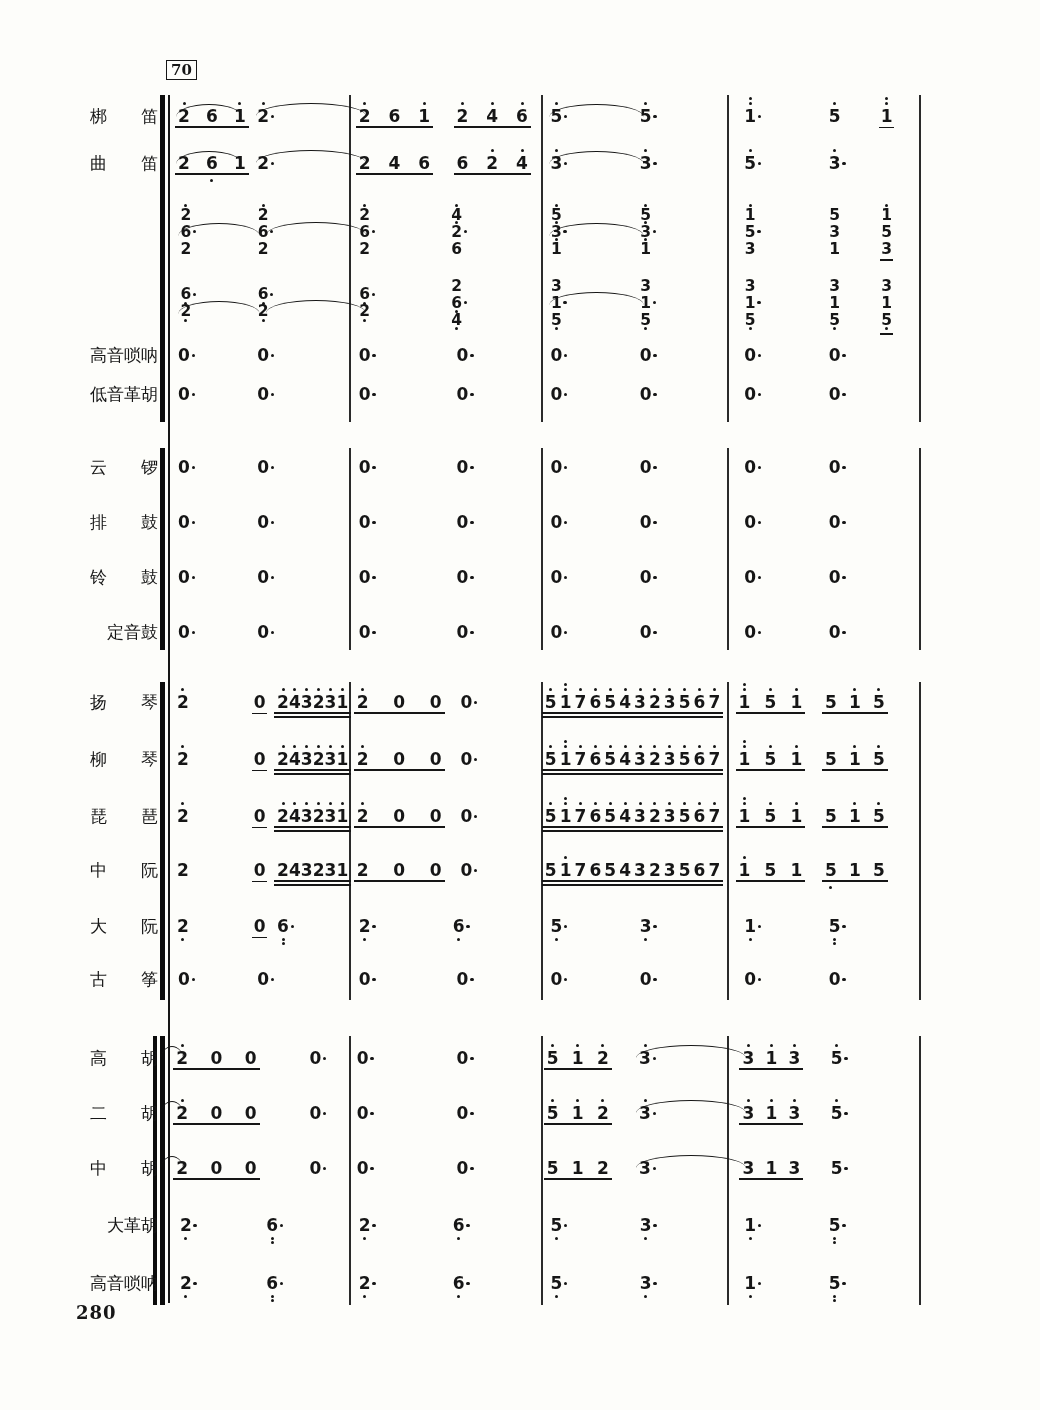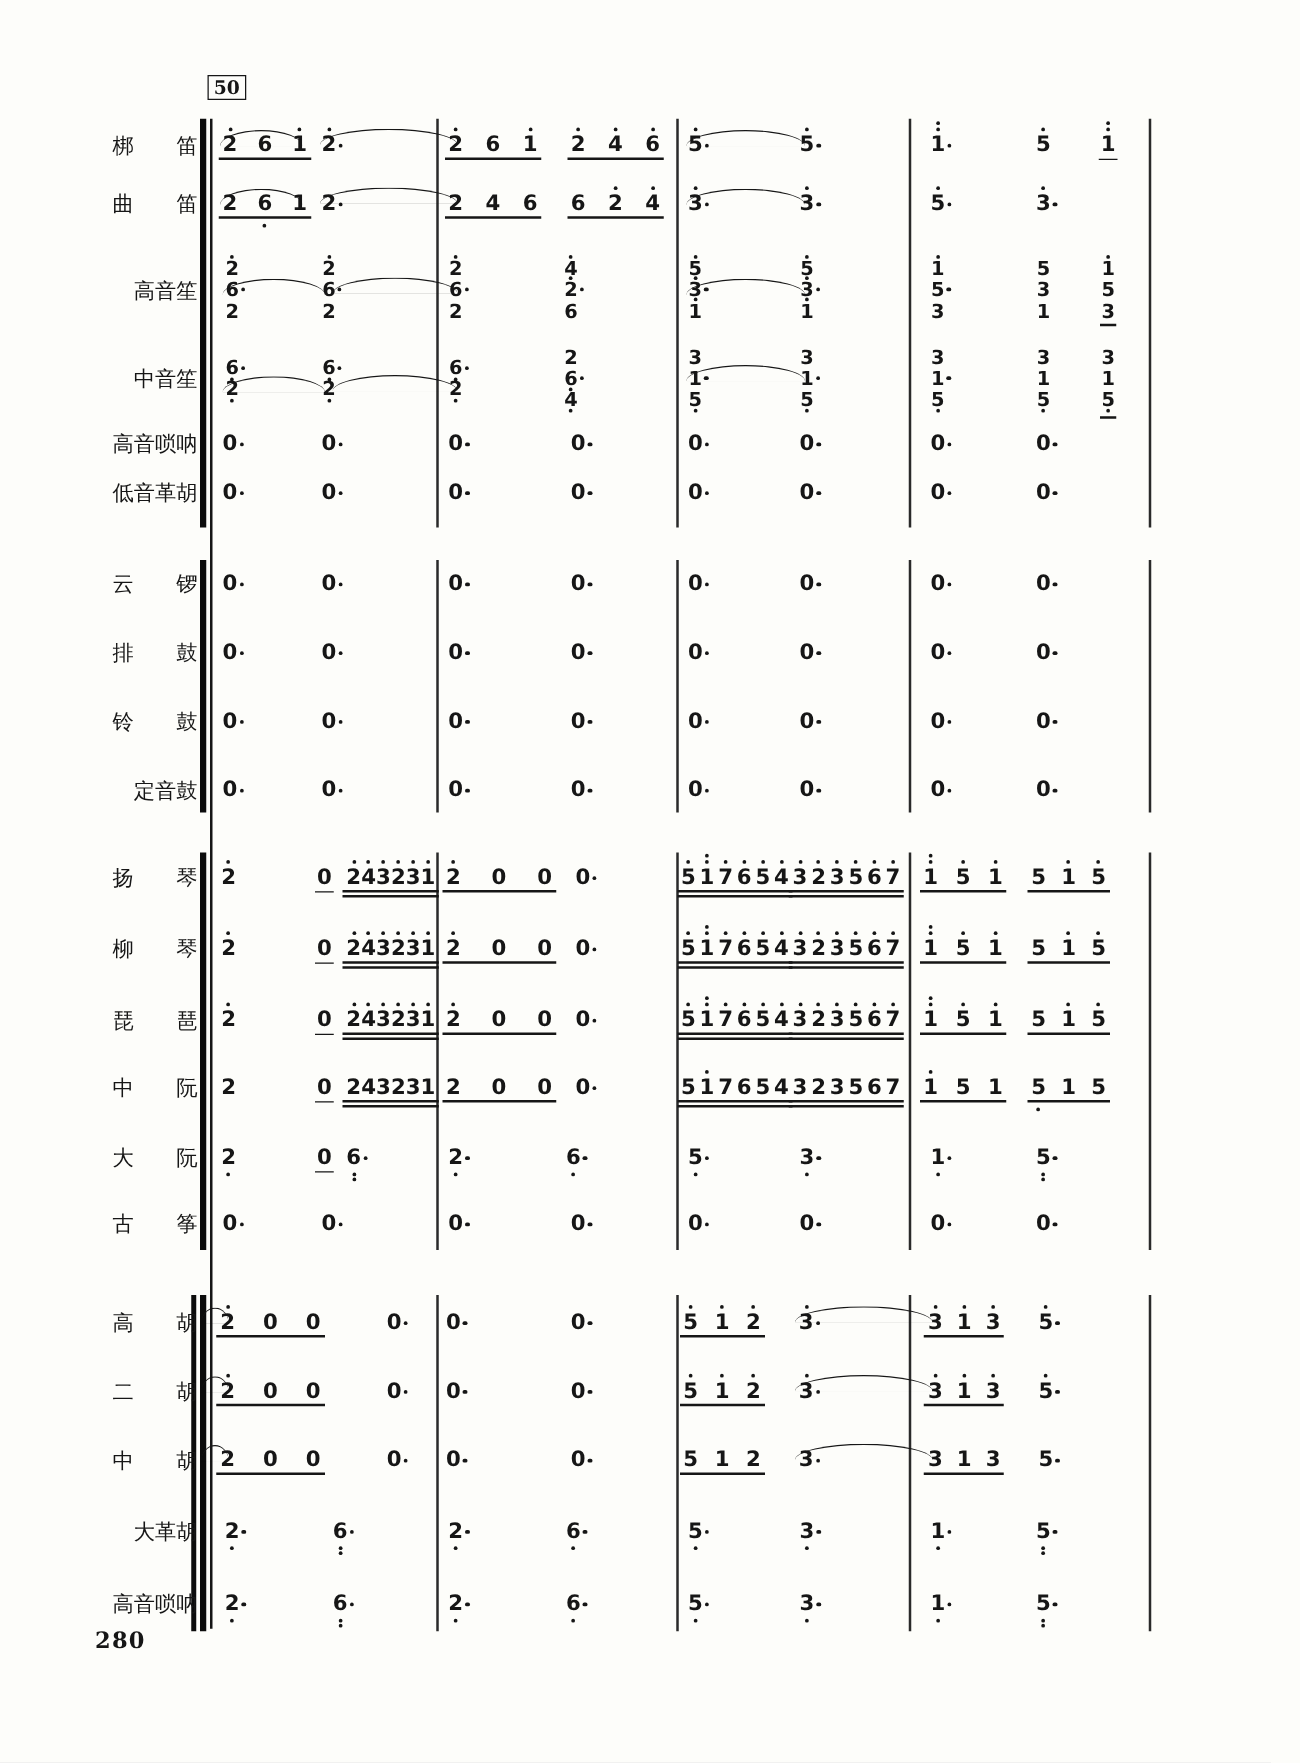--- a/index.html
+++ b/index.html
@@ -11,21 +11,21 @@
   .pageno{position:absolute;left:76px;top:1302px;font:bold 18px "DejaVu Serif",serif;letter-spacing:1px;}
   .lbl{position:absolute;display:flex;align-items:center;justify-content:flex-end;
        font-family:"DejaVu Serif",serif;font-size:17px;}
   .lbl .spread{width:68px;display:flex;justify-content:space-between;}
   .note-digit{font-weight:bold;}
 </style>
 </head>
 <body>
 
 <div class="page">
-  <div class="rehearsal">50</div>
+  <div class="rehearsal">70</div>
   <div id="score" style="position:absolute;left:0;top:0;width:1040px;height:1410px;">
       <div style="position: absolute; left: 168px; top: 95px; width: 1.6px; height: 1208px; background: rgb(22, 22, 22);"></div>
       <div style="position: absolute; left: 160px; top: 95px; width: 5px; height: 327px; background: rgb(12, 12, 12);"></div>
       <div style="position: absolute; left: 349.3px; top: 95px; width: 1.4px; height: 327px; background: rgb(42, 42, 42);"></div>
       <div style="position: absolute; left: 541.3px; top: 95px; width: 1.4px; height: 327px; background: rgb(42, 42, 42);"></div>
       <div style="position: absolute; left: 727.3px; top: 95px; width: 1.4px; height: 327px; background: rgb(42, 42, 42);"></div>
       <div style="position: absolute; left: 919.3px; top: 95px; width: 1.4px; height: 327px; background: rgb(42, 42, 42);"></div>
       <div class="lbl" style="position: absolute; left: 56px; top: 95px; width: 102px; height: 42px;">
         <div class="spread">
           <span>梆</span>
@@ -166,23 +166,20 @@
         </div>
         <div style="position: absolute; left: 654.76px; top: 12px; width: 20px; height: 18px; text-align: center;">
           <span class="note-digit" style="position: absolute; left: 0px; right: 0px; top: 0px; font-size: 17px; line-height: 18px; color: rgb(22, 22, 22);">3</span>
           <div style="position: absolute; left: 8.5px; top: -5px; width: 3px; height: 3px; background: rgb(22, 22, 22); border-radius: 50%;"></div>
           <div style="position: absolute; left: 17.5px; top: 7.5px; width: 3.5px; height: 3.5px; background: rgb(22, 22, 22); border-radius: 50%;"></div>
         </div>
         <div style="position: absolute; left: 6px; width: 66px; top: 9px; height: 12px; border-top: 1.5px solid rgb(22, 22, 22); border-radius: 50% 50% 0px 0px / 100% 100% 0px 0px;"></div>
         <div style="position: absolute; left: 86px; width: 110px; top: 8px; height: 12px; border-top: 1.5px solid rgb(22, 22, 22); border-radius: 50% 50% 0px 0px / 100% 100% 0px 0px;"></div>
         <div style="position: absolute; left: 379px; width: 95px; top: 9px; height: 12px; border-top: 1.5px solid rgb(22, 22, 22); border-radius: 50% 50% 0px 0px / 100% 100% 0px 0px;"></div>
       </div>
-      <div class="lbl" style="position: absolute; left: 56px; top: 198px; width: 102px; height: 68px;">
-        <span>高音笙</span>
-      </div>
       <div style="position: absolute; left: 170px; top: 198px; width: 750px; height: 68px;">
         <div style="position: absolute; left: 5.8px; top: 8.5px; width: 20px; height: 51px;">
           <div style="position: absolute; left: 0px; top: 0px; width: 20px; height: 17px; text-align: center;">
             <span class="note-digit" style="position: absolute; left: 0px; right: 0px; top: 0px; font-size: 15.5px; line-height: 17px; color: rgb(22, 22, 22);">2</span>
             <div style="position: absolute; left: 8.5px; top: -2.5px; width: 3px; height: 3px; background: rgb(22, 22, 22); border-radius: 50%;"></div>
           </div>
           <div style="position: absolute; left: 0px; top: 17px; width: 20px; height: 17px; text-align: center;">
             <span class="note-digit" style="position: absolute; left: 0px; right: 0px; top: 0px; font-size: 15.5px; line-height: 17px; color: rgb(22, 22, 22);">6</span>
             <div style="position: absolute; left: 17px; top: 6.5px; width: 3.3px; height: 3.3px; background: rgb(22, 22, 22); border-radius: 50%;"></div>
           </div>
@@ -293,23 +290,20 @@
             <span class="note-digit" style="position: absolute; left: 0px; right: 0px; top: 0px; font-size: 15.5px; line-height: 17px; color: rgb(22, 22, 22);">5</span>
           </div>
           <div style="position: absolute; left: 0px; top: 34px; width: 20px; height: 17px; text-align: center;">
             <span class="note-digit" style="position: absolute; left: 0px; right: 0px; top: 0px; font-size: 15.5px; line-height: 17px; color: rgb(22, 22, 22);">3</span>
             <div style="position: absolute; left: 3px; width: 13px; top: 18.5px; height: 1.6px; background: rgb(22, 22, 22);"></div>
           </div>
         </div>
         <div style="position: absolute; left: 8px; width: 82px; top: 25px; height: 12px; border-top: 1.5px solid rgb(22, 22, 22); border-radius: 50% 50% 0px 0px / 100% 100% 0px 0px;"></div>
         <div style="position: absolute; left: 96px; width: 100px; top: 24px; height: 12px; border-top: 1.5px solid rgb(22, 22, 22); border-radius: 50% 50% 0px 0px / 100% 100% 0px 0px;"></div>
         <div style="position: absolute; left: 379px; width: 95px; top: 25px; height: 12px; border-top: 1.5px solid rgb(22, 22, 22); border-radius: 50% 50% 0px 0px / 100% 100% 0px 0px;"></div>
-      </div>
-      <div class="lbl" style="position: absolute; left: 56px; top: 272px; width: 102px; height: 62px;">
-        <span>中音笙</span>
       </div>
       <div style="position: absolute; left: 170px; top: 272px; width: 750px; height: 62px;">
         <div style="position: absolute; left: 5.8px; top: 14px; width: 20px; height: 34px;">
           <div style="position: absolute; left: 0px; top: 0px; width: 20px; height: 17px; text-align: center;">
             <span class="note-digit" style="position: absolute; left: 0px; right: 0px; top: 0px; font-size: 15.5px; line-height: 17px; color: rgb(22, 22, 22);">6</span>
             <div style="position: absolute; left: 17px; top: 6.5px; width: 3.3px; height: 3.3px; background: rgb(22, 22, 22); border-radius: 50%;"></div>
             <div style="position: absolute; left: 8.5px; top: 15.5px; width: 3px; height: 3px; background: rgb(22, 22, 22); border-radius: 50%;"></div>
           </div>
           <div style="position: absolute; left: 0px; top: 17px; width: 20px; height: 17px; text-align: center;">
             <span class="note-digit" style="position: absolute; left: 0px; right: 0px; top: 0px; font-size: 15.5px; line-height: 17px; color: rgb(22, 22, 22);">2</span>

